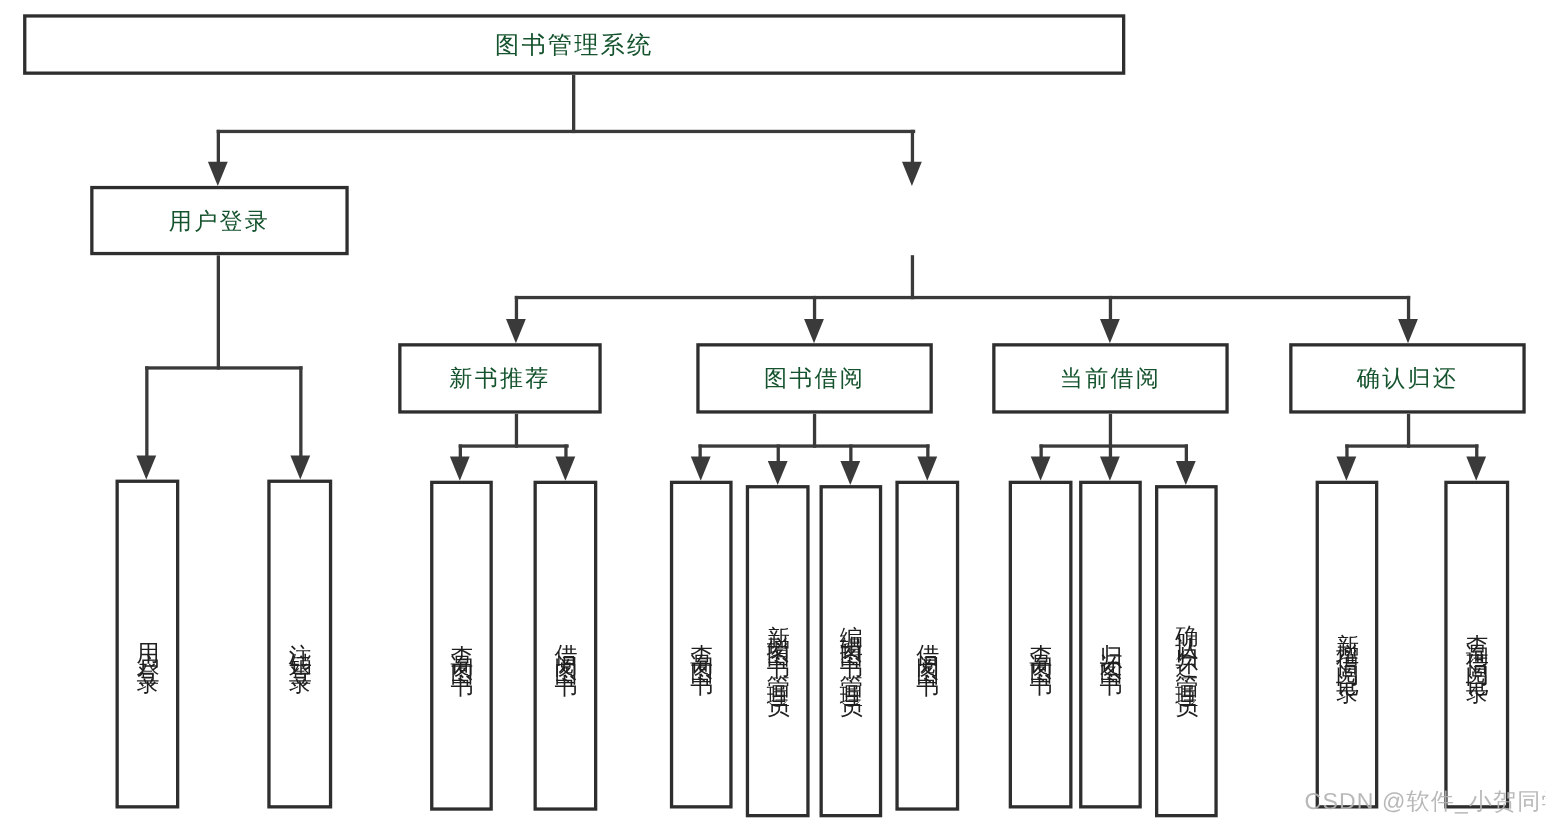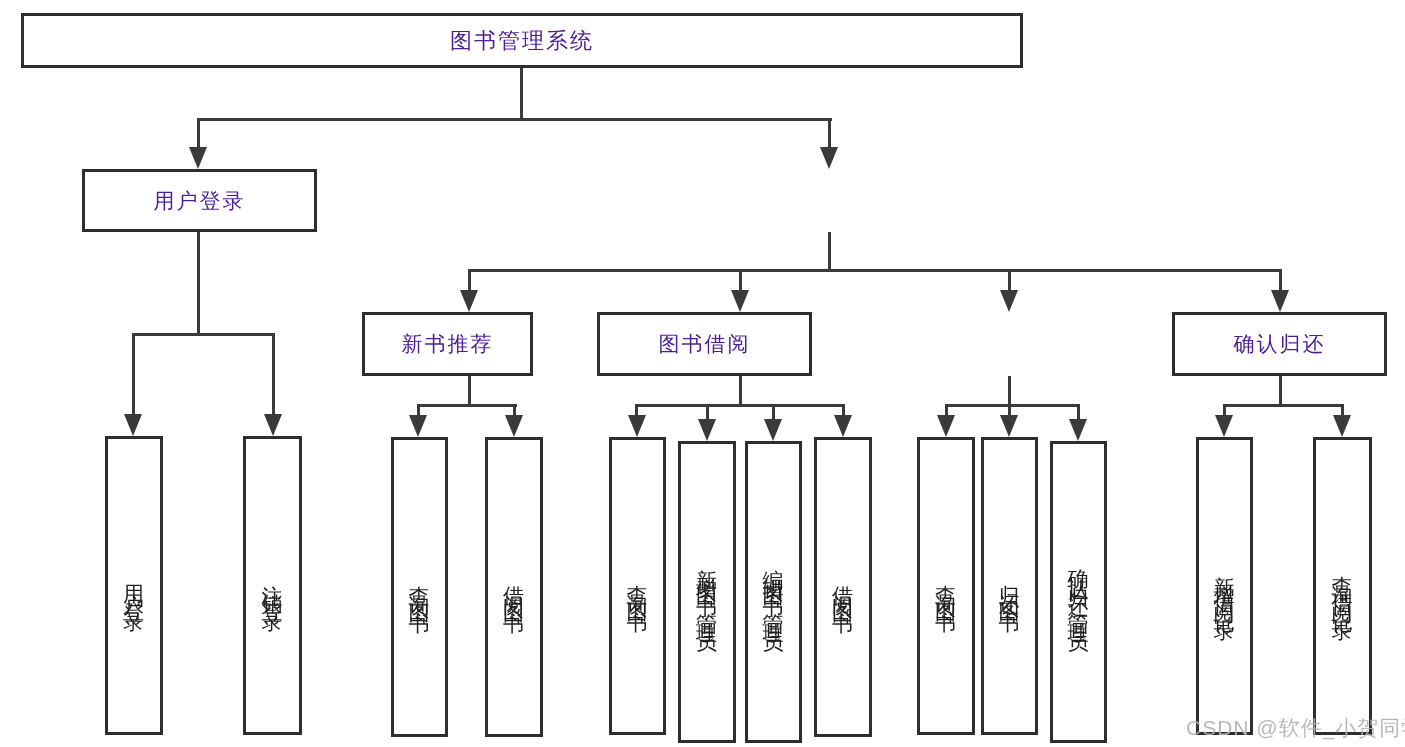--- a/index.html
+++ b/index.html
@@ -4,21 +4,21 @@
 <style>
   html,body{margin:0;padding:0;background:#ffffff;}
   #stage{
     position:relative;width:1405px;height:747px;background:#ffffff;overflow:hidden;
     font-family:"Liberation Sans","DejaVu Sans",sans-serif;color:#222222;
   }
   .box{
     position:absolute;box-sizing:border-box;border:3px solid #2e2e2e;background:#ffffff;
     display:flex;align-items:center;justify-content:center;z-index:2;
   }
-  .lbl{font-size:21px;letter-spacing:2px;color:#4c1d95;white-space:nowrap;}
+  .lbl{font-size:21px;letter-spacing:2px;color:#14532d;white-space:nowrap;}
   .root-lbl{font-size:22px;}
   .vtext{
     writing-mode:vertical-rl;text-orientation:mixed;font-size:21px;line-height:1;
     letter-spacing:9px;color:#1f1f1f;
   }
   .vline,.hline{position:absolute;background:#3a3a3a;z-index:1;}
   .vline{width:3px;}
   .hline{height:3px;}
   .arrow{
     position:absolute;width:0;height:0;z-index:1;
@@ -36,25 +36,28 @@
 <div id="stage">
 
   <div class="box" style="left:21px;top:13px;width:1002px;height:55px">
     <span class="lbl root-lbl">图书管理系统</span>
   </div>
 
   <div class="box" style="left:82px;top:169px;width:235px;height:63px">
     <span class="lbl">用户登录</span>
   </div>
 
-  <div class="box" style="left:362px;top:312px;width:171px;height:64px">
+  <div class="box" style="left:362px;top:312px;width:185px;height:64px">
     <span class="lbl">新书推荐</span>
   </div>
-  <div class="box" style="left:597px;top:312px;width:215px;height:64px">
+  <div class="box" style="left:633px;top:312px;width:215px;height:64px">
     <span class="lbl">图书借阅</span>
+  </div>
+  <div class="box" style="left:902px;top:312px;width:215px;height:64px">
+    <span class="lbl">当前借阅</span>
   </div>
   <div class="box" style="left:1172px;top:312px;width:215px;height:64px">
     <span class="lbl">确认归还</span>
   </div>
 
   <div class="box" style="left:105px;top:436px;width:58px;height:299px">
     <span class="vtext">用户登录</span>
   </div>
   <div class="box" style="left:243px;top:436px;width:59px;height:299px">
     <span class="vtext">注销登录</span>

